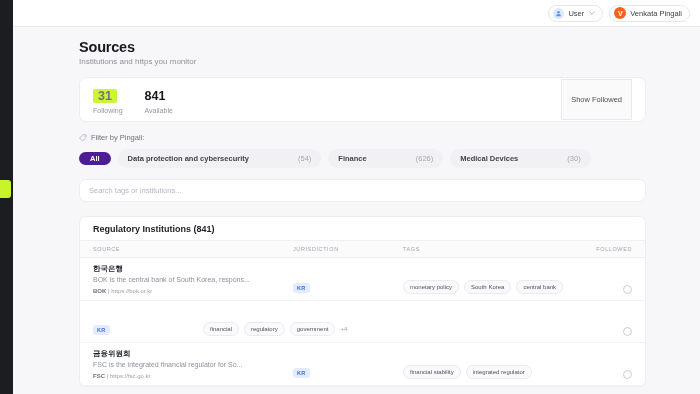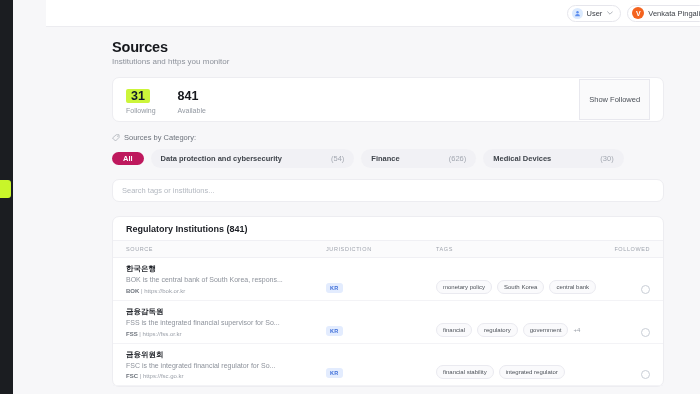--- a/index.html
+++ b/index.html
@@ -3,21 +3,21 @@
 <meta charset="utf-8">
 <style>
   * { box-sizing: border-box; margin: 0; padding: 0; }
   html, body {
     width: 700px; height: 394px;
     overflow: hidden;
     font-family: "Liberation Sans", sans-serif;
     background: #f7f7f9;
     -webkit-font-smoothing: antialiased;
   }
-  #app { position: relative; width: 700px; height: 394px; display: flex; gap: 33px; }
+  #app { position: relative; width: 700px; height: 394px; display: flex; }
 
   
   .rail {
     position: relative;
     width: 13px; height: 394px;
     background: #1b1d21;
     flex: 0 0 13px;
   }
   .rail-accent {
     position: absolute;
@@ -87,21 +87,21 @@
   }
   .stat { margin-right: 22px; }
   .stat-num {
     font-size: 12.5px; font-weight: bold; color: #16181d;
     display: inline-block; line-height: 14px;
   }
   .stat-num.hl {
     background: #ccf53a;
     padding: 0 5px;
     border-radius: 2px;
-    color: #0f172a;
+    color: #737373;
   }
   .stat-label { font-size: 7px; color: #9298a1; margin-top: 3px; }
   .spacer { flex: 1 1 auto; }
   .btn-outline {
     font-size: 7.5px; color: #4a4f57;
     background: #fafafb;
     border: 1px solid #e8e8ee;
     border-radius: 0;
     padding: 15px 9px;
     white-space: nowrap;
@@ -119,21 +119,21 @@
   .pill {
     font-size: 7.5px;
     background: #f1f1f5;
     color: #3f444b;
     border-radius: 999px;
     padding: 5px 10px;
     white-space: nowrap;
     font-weight: 600;
   }
   .pill .cnt { color: #a2a7b0; font-weight: normal; margin-left: 3px; padding-left: 44px; }
-  .pill.active { background: #be185d; color: #fff; padding: 2px 11px; }
+  .pill.active { background: #4c1d95; color: #fff; padding: 2px 11px; }
 
   .search-card {
     margin-top: 11px;
     height: 23px;
     display: flex; align-items: center;
     padding: 0 9px;
   }
   .search-card .ph { font-size: 7.5px; color: #b3b8c0; }
 
   .list-card { margin-top: 14px; }
@@ -250,21 +250,21 @@
         <div class="btn-outline">Show Followed</div>
       </div>
 
       <div class="filter-row">
         <span class="tag-icon">
           <svg width="8" height="8" viewBox="0 0 16 16">
               <path d="M8.5 1.5H14v5.5l-7 7-6-6z" fill="none" stroke="#9aa0a8" stroke-width="1.3" stroke-linejoin="round"></path>
               <circle cx="11.2" cy="4.6" r="0.9" fill="#9aa0a8"></circle>
             </svg>
         </span>
-        <span>Sources by Category:</span>
+        <span>Filter by Pingali:</span>
       </div>
 
       <div class="pills">
         <div class="pill active">
           <span>All</span>
         </div>
         <div class="pill">
           <span>Data protection and cybersecurity</span>
           <span class="cnt">(54)</span>
         </div>
@@ -311,29 +311,20 @@
               <span class="tag">South Korea</span>
               <span class="tag">central bank</span>
             </div>
           </div>
           <div class="c-follow follow-wrap">
             <div class="follow-dot"></div>
           </div>
         </div>
 
         <div class="row">
-          <div class="c-source">
-            <div class="src-name">금융감독원</div>
-            <div class="src-desc">FSS is the integrated financial supervisor for So...</div>
-            <div class="src-meta">
-              <b>FSS</b>
-              <span> | </span>
-              <span>https://fss.or.kr</span>
-            </div>
-          </div>
           <div class="c-juris">
             <span class="badge-kr">KR</span>
           </div>
           <div class="c-tags">
             <div class="tags">
               <span class="tag">financial</span>
               <span class="tag">regulatory</span>
               <span class="tag">government</span>
               <span class="tag-more">+4</span>
             </div>

